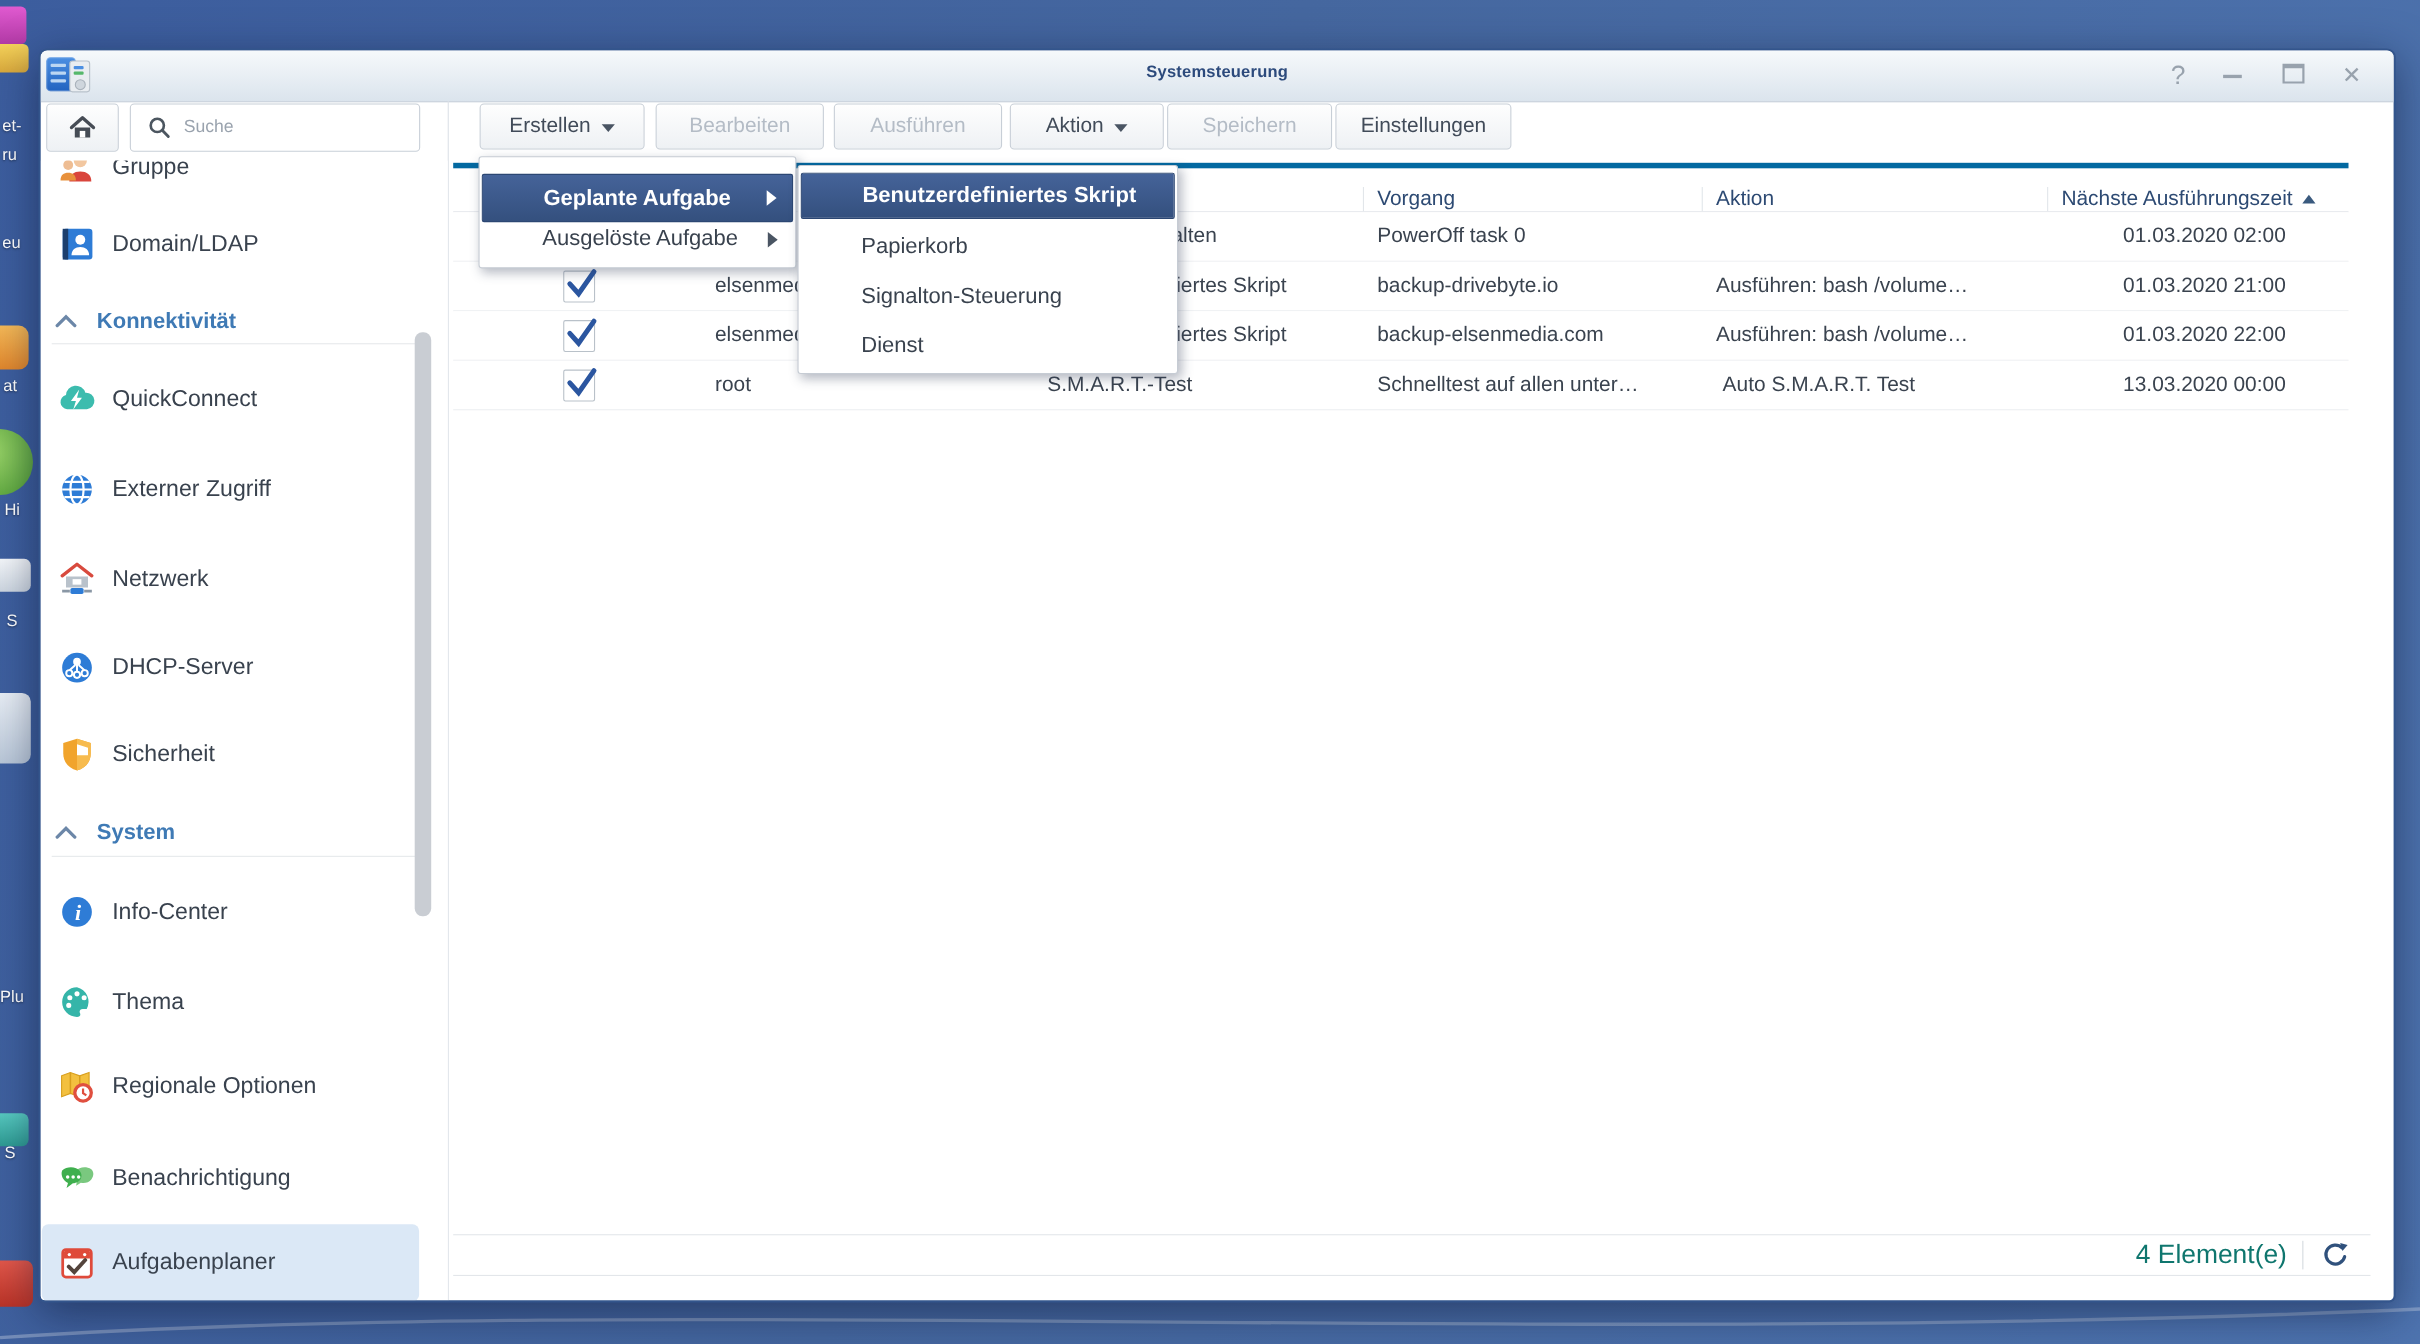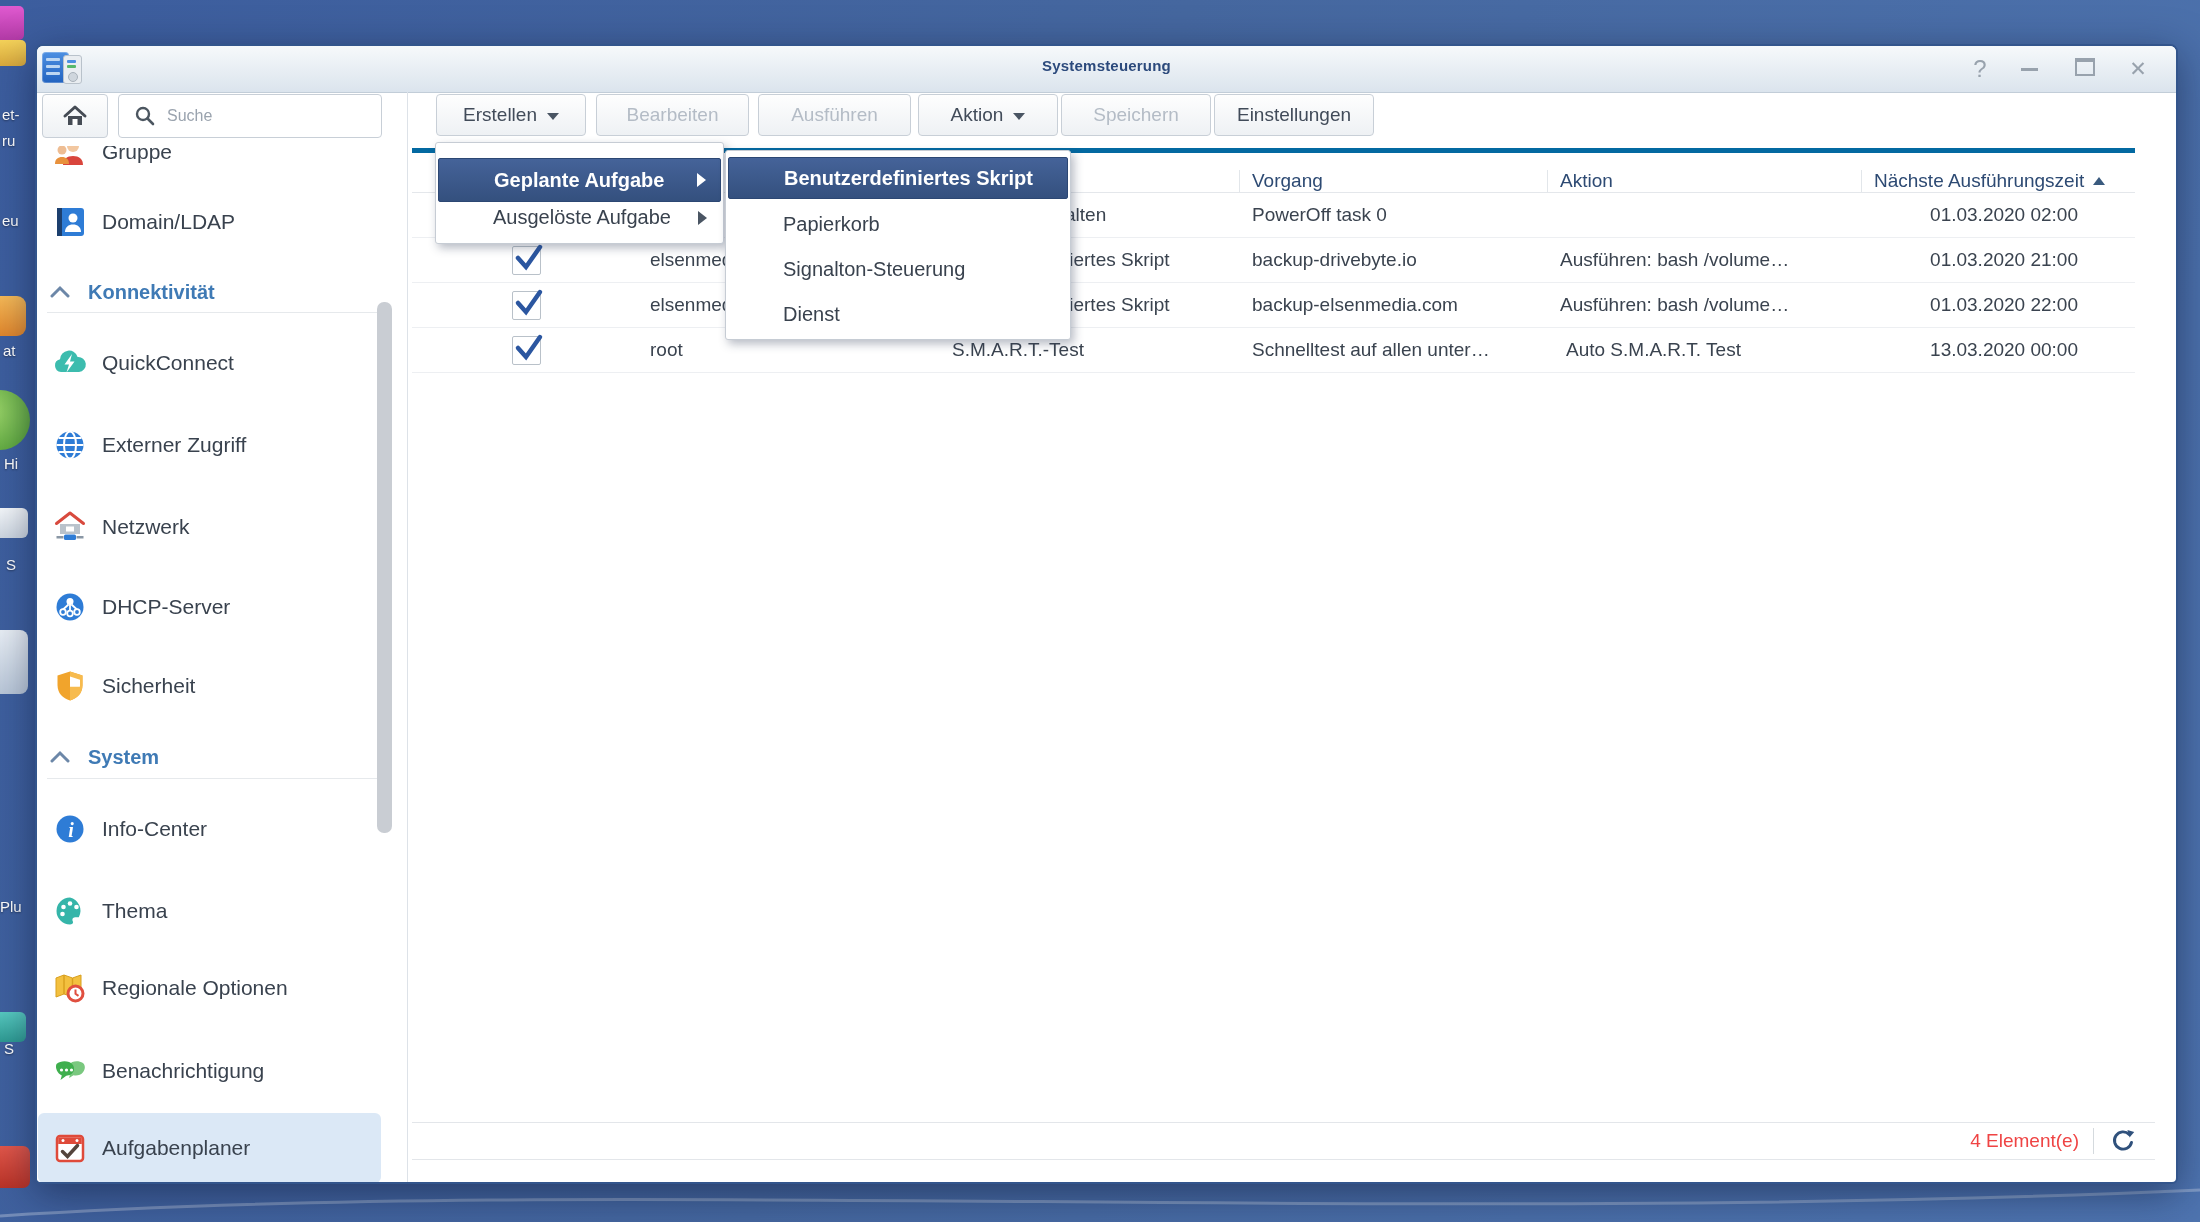--- a/index.html
+++ b/index.html
@@ -66,21 +66,21 @@
   .c6{width:273px;border-right:none;}
   .dcell.c6{justify-content:flex-end;padding-right:57px;}
   .hcell.c3{padding-left:50px;}
   .sortup{display:inline-block;width:0;height:0;border-left:6px solid transparent;border-right:6px solid transparent;
           border-bottom:8px solid #3a5a7e;margin-left:9px;}
   .cbox{position:relative;width:27px;height:27px;background:#fff;border:1px solid #b9c1c9;border-radius:2px;}
   .cbox svg{position:absolute;left:-2px;top:-7px;}
   
   .statusbar{left:375px;top:1076px;width:1743px;height:38px;border-top:1px solid #e3e6ea;border-bottom:1px solid #e3e6ea;
              box-sizing:border-box;display:flex;align-items:center;justify-content:flex-end;padding-right:18px;}
-  .status-count{font-size:19px;color:#ef4444;}
+  .status-count{font-size:24px;color:#0f766e;}
   .status-div{width:1px;height:26px;background:#d5dade;margin:0 15px 0 14px;}
   
   .menu{background:#fff;border:1px solid #c6ccd4;border-radius:3px;box-shadow:3px 4px 10px rgba(50,60,85,.35);z-index:50;}
   .menu-item{position:relative;display:flex;align-items:center;font-size:20px;color:#39424e;padding-left:55px;box-sizing:border-box;}
   .menu-item.hl{background:linear-gradient(#456399,#34507e);border:1px solid #2c4773;color:#fff;font-weight:bold;border-radius:2px;}
   .arrow-r{position:absolute;right:14px;width:0;height:0;border-top:7px solid transparent;border-bottom:7px solid transparent;
            border-left:9px solid #4a5563;}
   .menu-item.hl .arrow-r{border-left-color:#fff;}
 </style>
 </head>

